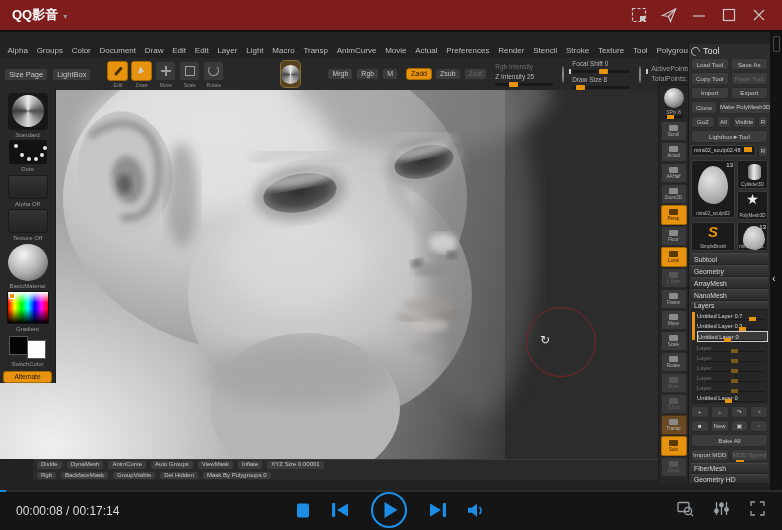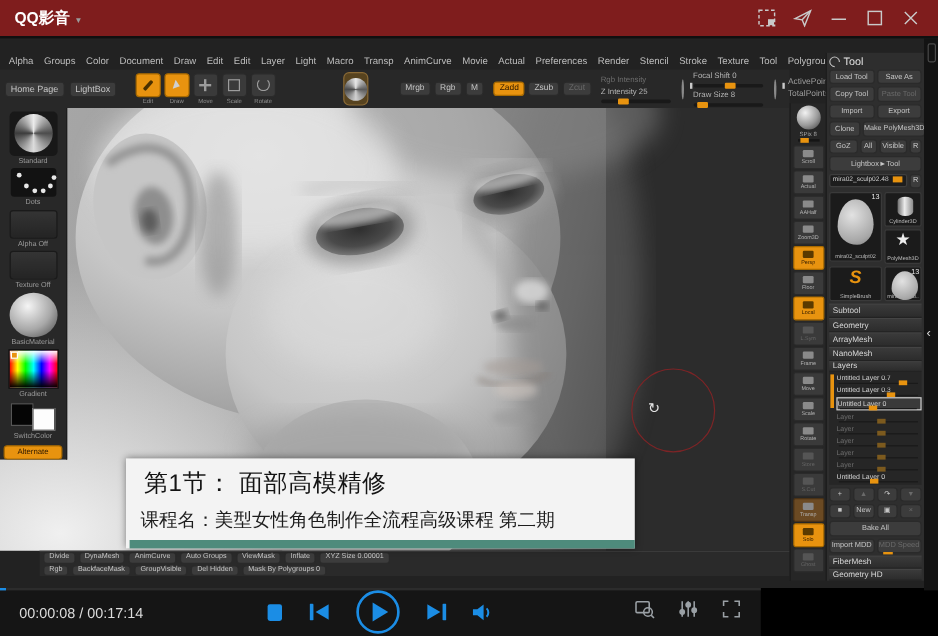--- a/index.html
+++ b/index.html
@@ -147,21 +147,21 @@
   
   .zb-edge{position:absolute;left:770px;top:0;width:12px;height:460px;background:#131313;}
   .edge-chev{position:absolute;left:2px;top:240px;color:#d8d8d8;font-size:11px;}
   .edge-dots{position:absolute;left:3px;top:4px;width:5px;height:14px;border:1px solid #4a4a4a;border-radius:2px;}
   
   .subtitle{position:absolute;left:105px;top:352px;width:424px;height:75px;background:#f3f3f3;z-index:20;box-shadow:0 0 6px rgba(0,0,0,.45);}
   .sub1{font-size:20px;color:#141414;padding:7px 0 0 15px;letter-spacing:0.5px;}
   .sub2{font-size:15.5px;color:#1d1d1d;padding:7px 0 0 12px;}
   .sub-bar{position:absolute;left:3px;right:0;bottom:0;height:7px;background:#4e8b7c;}
   
-  .controlbar{position:absolute;left:0;top:490px;width:634px;height:40px;background:#151515;z-index:40;}
+  .controlbar{position:absolute;left:0;top:490px;width:782px;height:40px;background:#151515;z-index:40;}
   .progress{position:absolute;top:0;left:0;right:0;height:2px;background:#2c2c2c;}
   .played{height:100%;background:#1b8de5;}
   .time{position:absolute;left:16px;top:14px;font-size:12px;color:#dcdcdc;}
   .controls{position:absolute;left:0;right:0;top:0;bottom:0;display:flex;align-items:center;justify-content:center;gap:22px;}
   .pc-btn{display:flex;align-items:center;justify-content:center;cursor:pointer;}
   .right-icons{position:absolute;right:16px;top:0;bottom:0;display:flex;align-items:center;gap:19px;}
   .ri-btn svg{stroke:#9aa0a5;fill:none;stroke-width:1.3;}
 </style>
 </head>
 <body>
@@ -228,21 +228,21 @@
           <span class="menu-item">Stencil</span>
           <span class="menu-item">Stroke</span>
           <span class="menu-item">Texture</span>
           <span class="menu-item">Tool</span>
           <span class="menu-item">Polygroups</span>
           <span class="menu-item">Zplugin</span>
           <span class="menu-item">Zscript</span>
       </div>
 
       <div class="zb-toolbar">
-        <span class="chip tbar-chip">Home Page</span>
+        <span class="chip tbar-chip">Size Page</span>
         <span class="chip tbar-chip">LightBox</span>
         <div class="modes">
           <span class="mode-wrap">
               <span class="mode-btn orange">
                 <i class="g-pencil"></i>
               </span>
               <span>Edit</span>
             </span>
           <span class="mode-wrap">
               <span class="mode-btn orange">
@@ -648,25 +648,20 @@
         </div>
       </div>
 
       <div class="zb-edge">
         <span class="edge-dots"></span>
         <span class="edge-chev">‹</span>
       </div>
 
     </div>
 
-    <div class="subtitle">
-      <div class="sub1">第1节： 面部高模精修</div>
-      <div class="sub2">课程名：美型女性角色制作全流程高级课程 第二期</div>
-      <div class="sub-bar"></div>
-    </div>
   </div>
 
   <div class="controlbar">
     <div class="progress">
         <div class="played" style="width:0.8%;"></div>
       </div>
     <span class="time">00:00:08 / 00:17:14</span>
     <div class="controls">
       <span class="pc-btn">
         <svg width="14" height="15">

